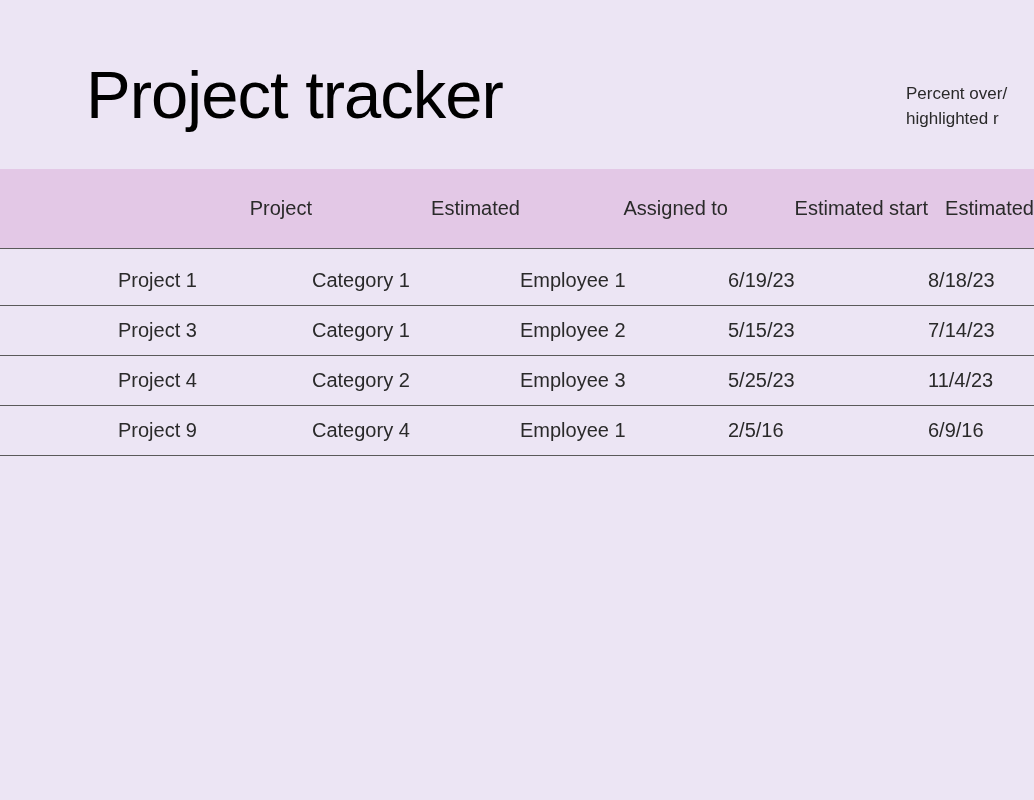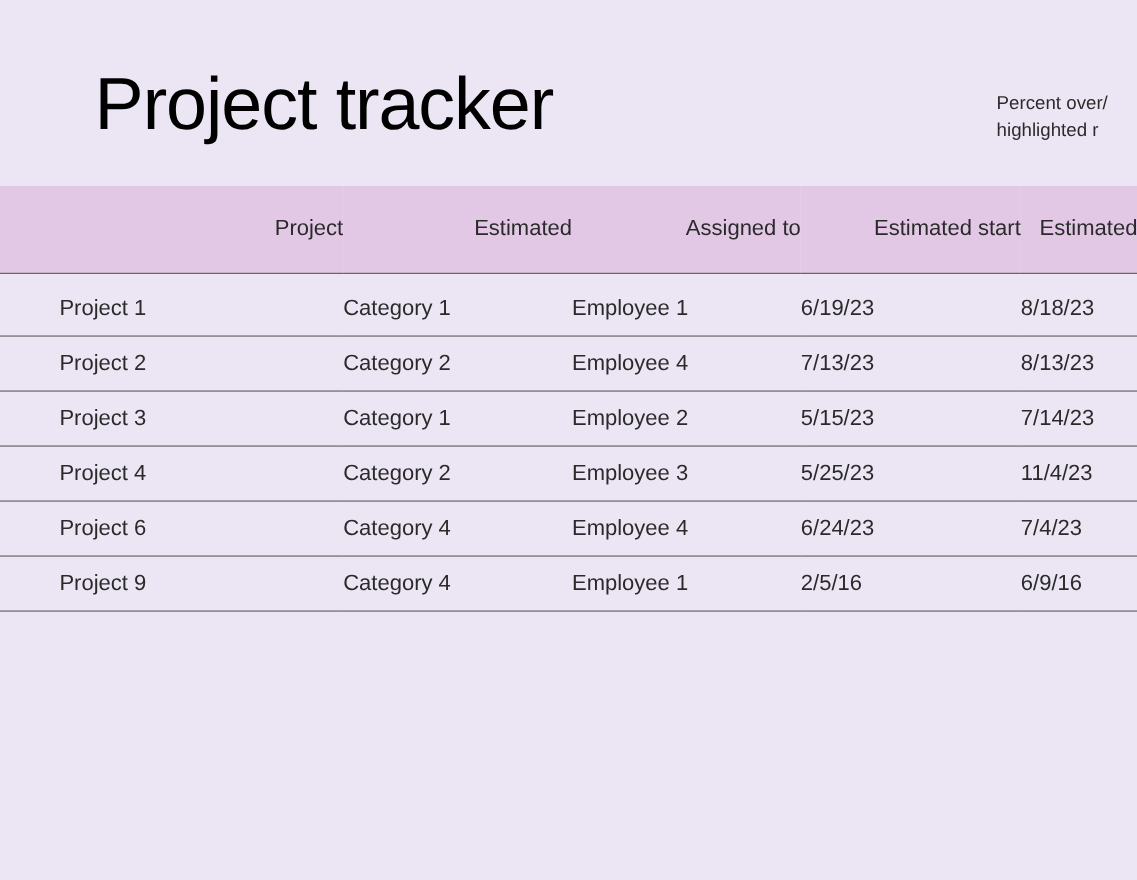--- a/index.html
+++ b/index.html
@@ -63,21 +63,21 @@
     th.col-cat  { width: 208px; }
     th.col-asg  { width: 208px; }
     th.col-est1 { width: 200px; }
     th.col-est2 { padding-left: 0; }
     tbody tr td {
       font-size: 20px;
       color: #2a2a2a;
       padding: 13px 0 13px 0;
       border-bottom: 1px solid #5a5a5a;
     }
-    tbody tr td.col-lead { padding-left: 54px; }
+    tbody tr td.col-lead { padding-left: 118px; }
     tbody tr:first-child td { padding-top: 20px; }
   </style>
 </head>
 <body>
 
 <div class="page">
 
   <div class="header-area">
     <h1 class="title">Project tracker</h1>
   </div>
@@ -107,46 +107,32 @@
       </thead>
       <tbody id="tbody">
           <tr>
             <td class="col-lead">Project 1</td>
             <td>Category 1</td>
             <td>Employee 1</td>
             <td>6/19/23</td>
             <td>8/18/23</td>
           </tr>
           <tr>
-            <td class="col-lead">Project 2</td>
-            <td>Category 2</td>
-            <td>Employee 4</td>
-            <td>7/13/23</td>
-            <td>8/13/23</td>
-          </tr>
-          <tr>
             <td class="col-lead">Project 3</td>
             <td>Category 1</td>
             <td>Employee 2</td>
             <td>5/15/23</td>
             <td>7/14/23</td>
           </tr>
           <tr>
             <td class="col-lead">Project 4</td>
             <td>Category 2</td>
             <td>Employee 3</td>
             <td>5/25/23</td>
             <td>11/4/23</td>
-          </tr>
-          <tr>
-            <td class="col-lead">Project 6</td>
-            <td>Category 4</td>
-            <td>Employee 4</td>
-            <td>6/24/23</td>
-            <td>7/4/23</td>
           </tr>
           <tr>
             <td class="col-lead">Project 9</td>
             <td>Category 4</td>
             <td>Employee 1</td>
             <td>2/5/16</td>
             <td>6/9/16</td>
           </tr>
         </tbody>
     </table>

